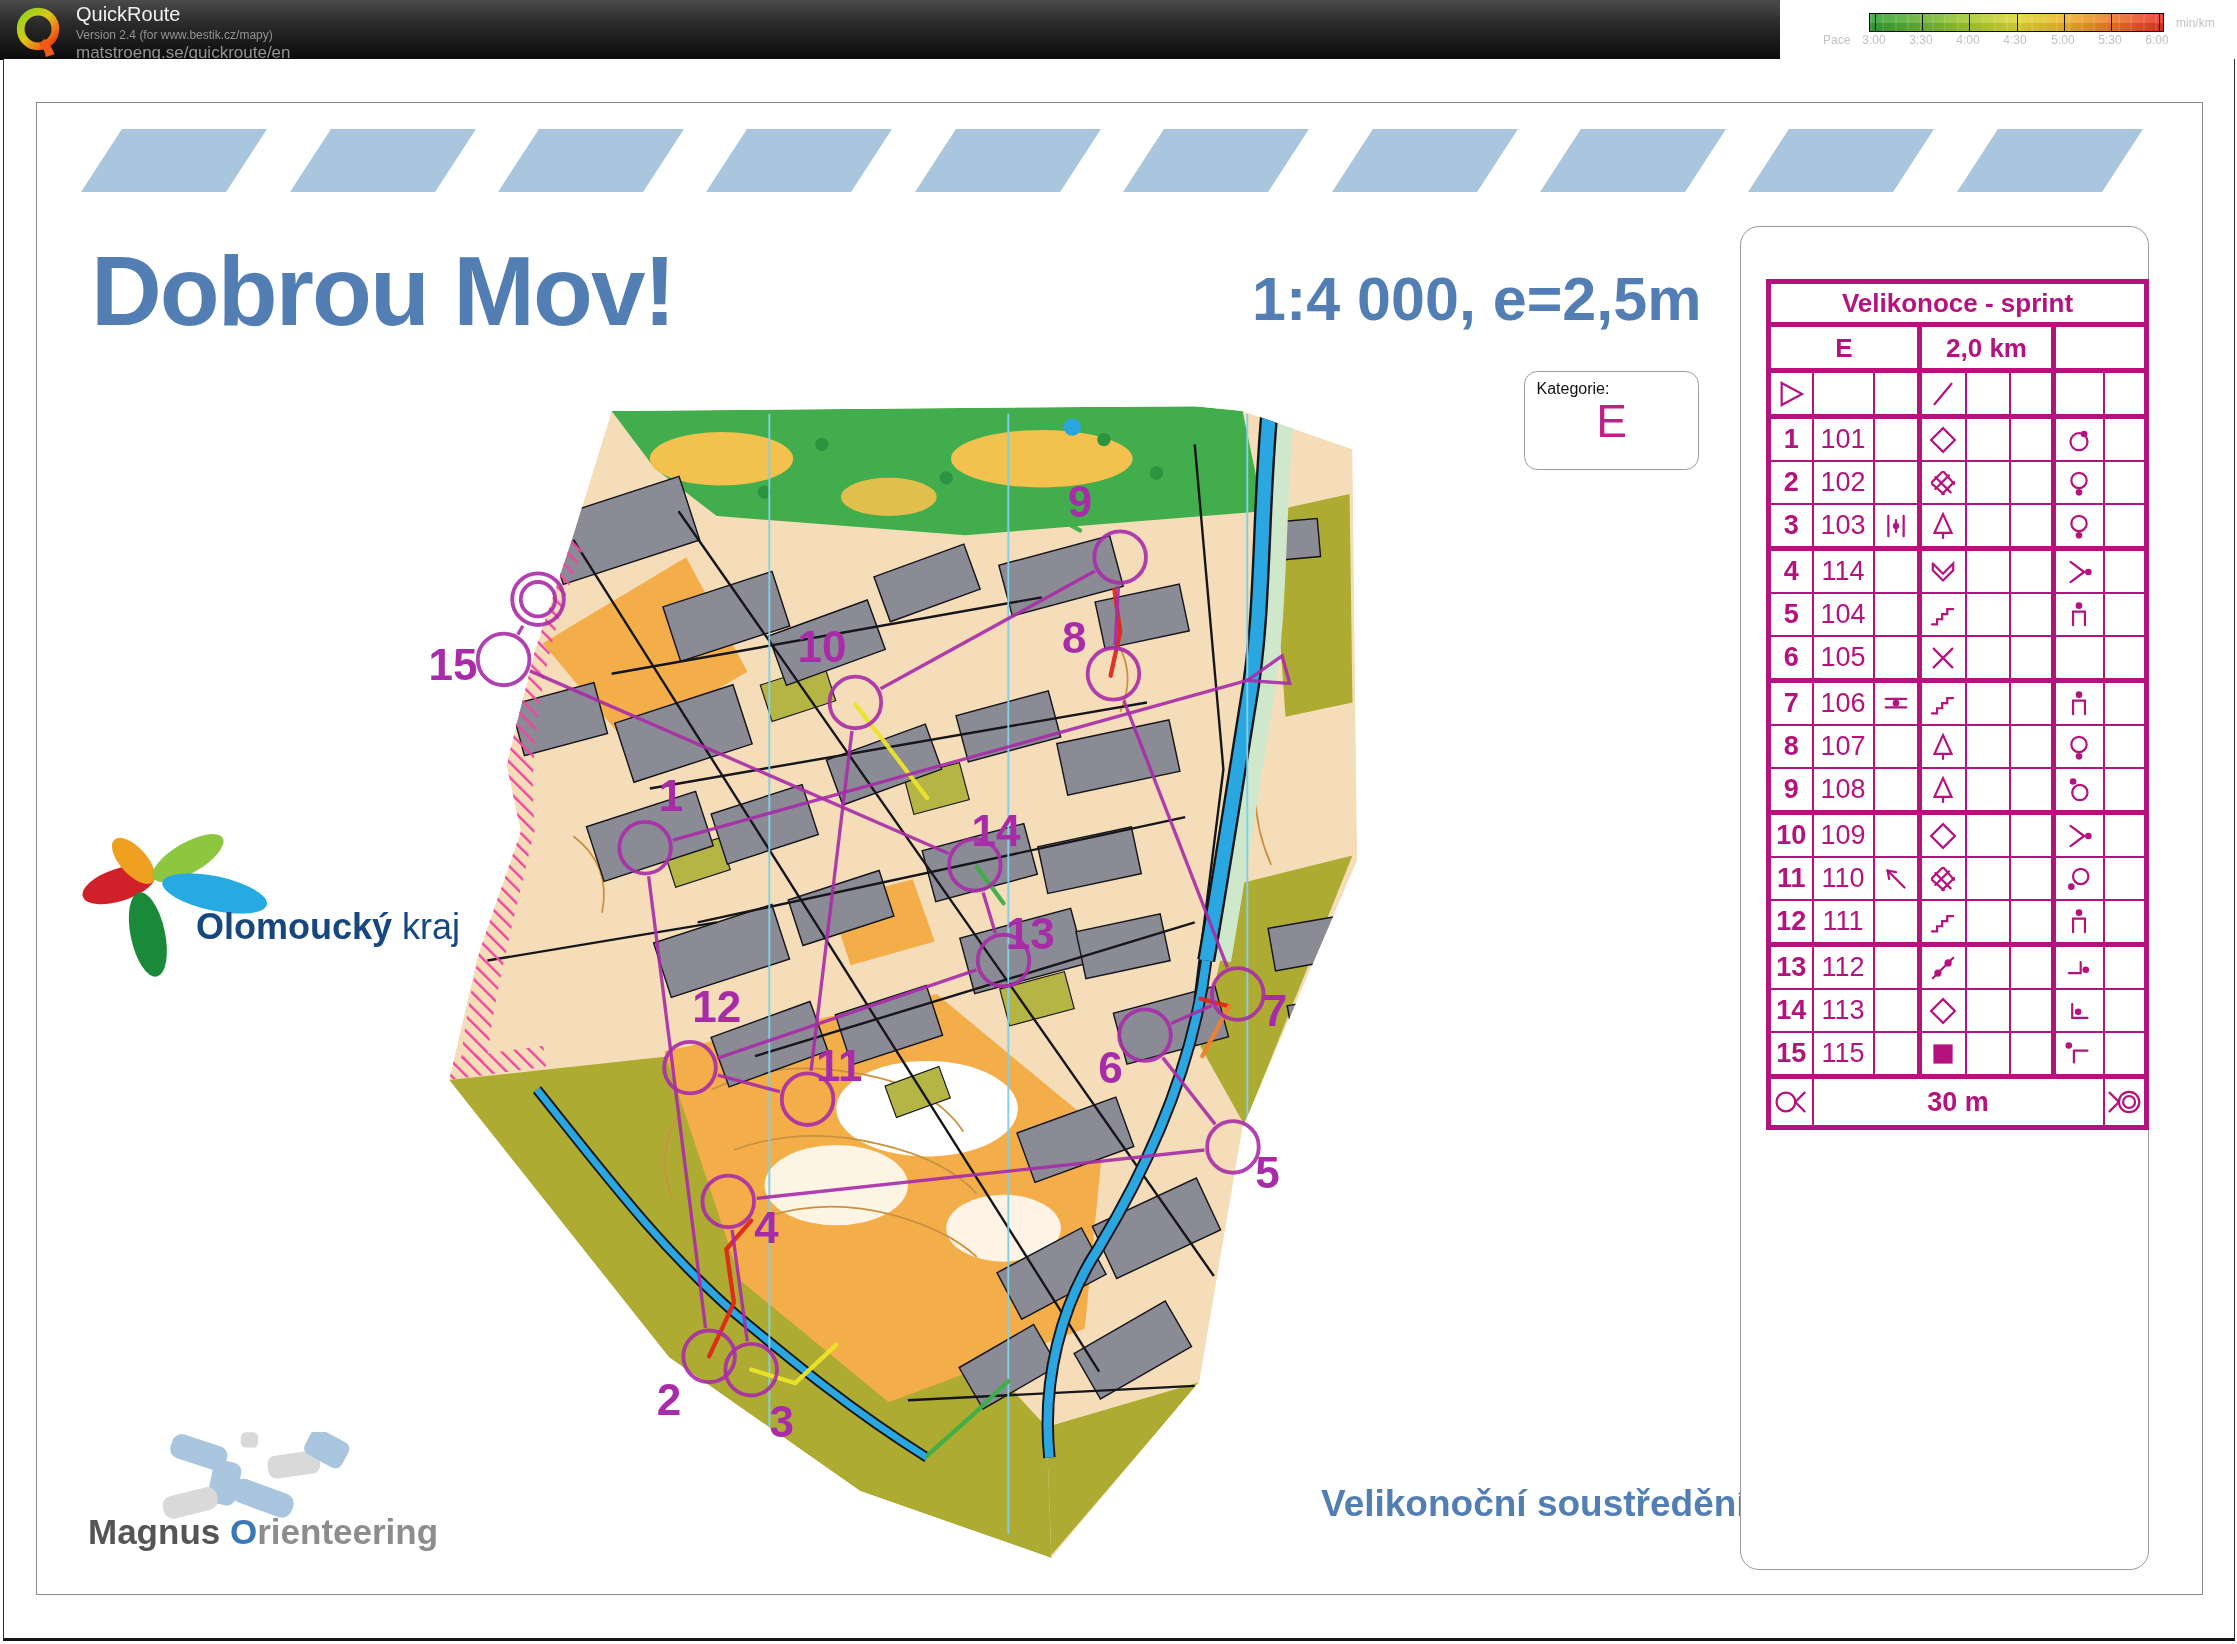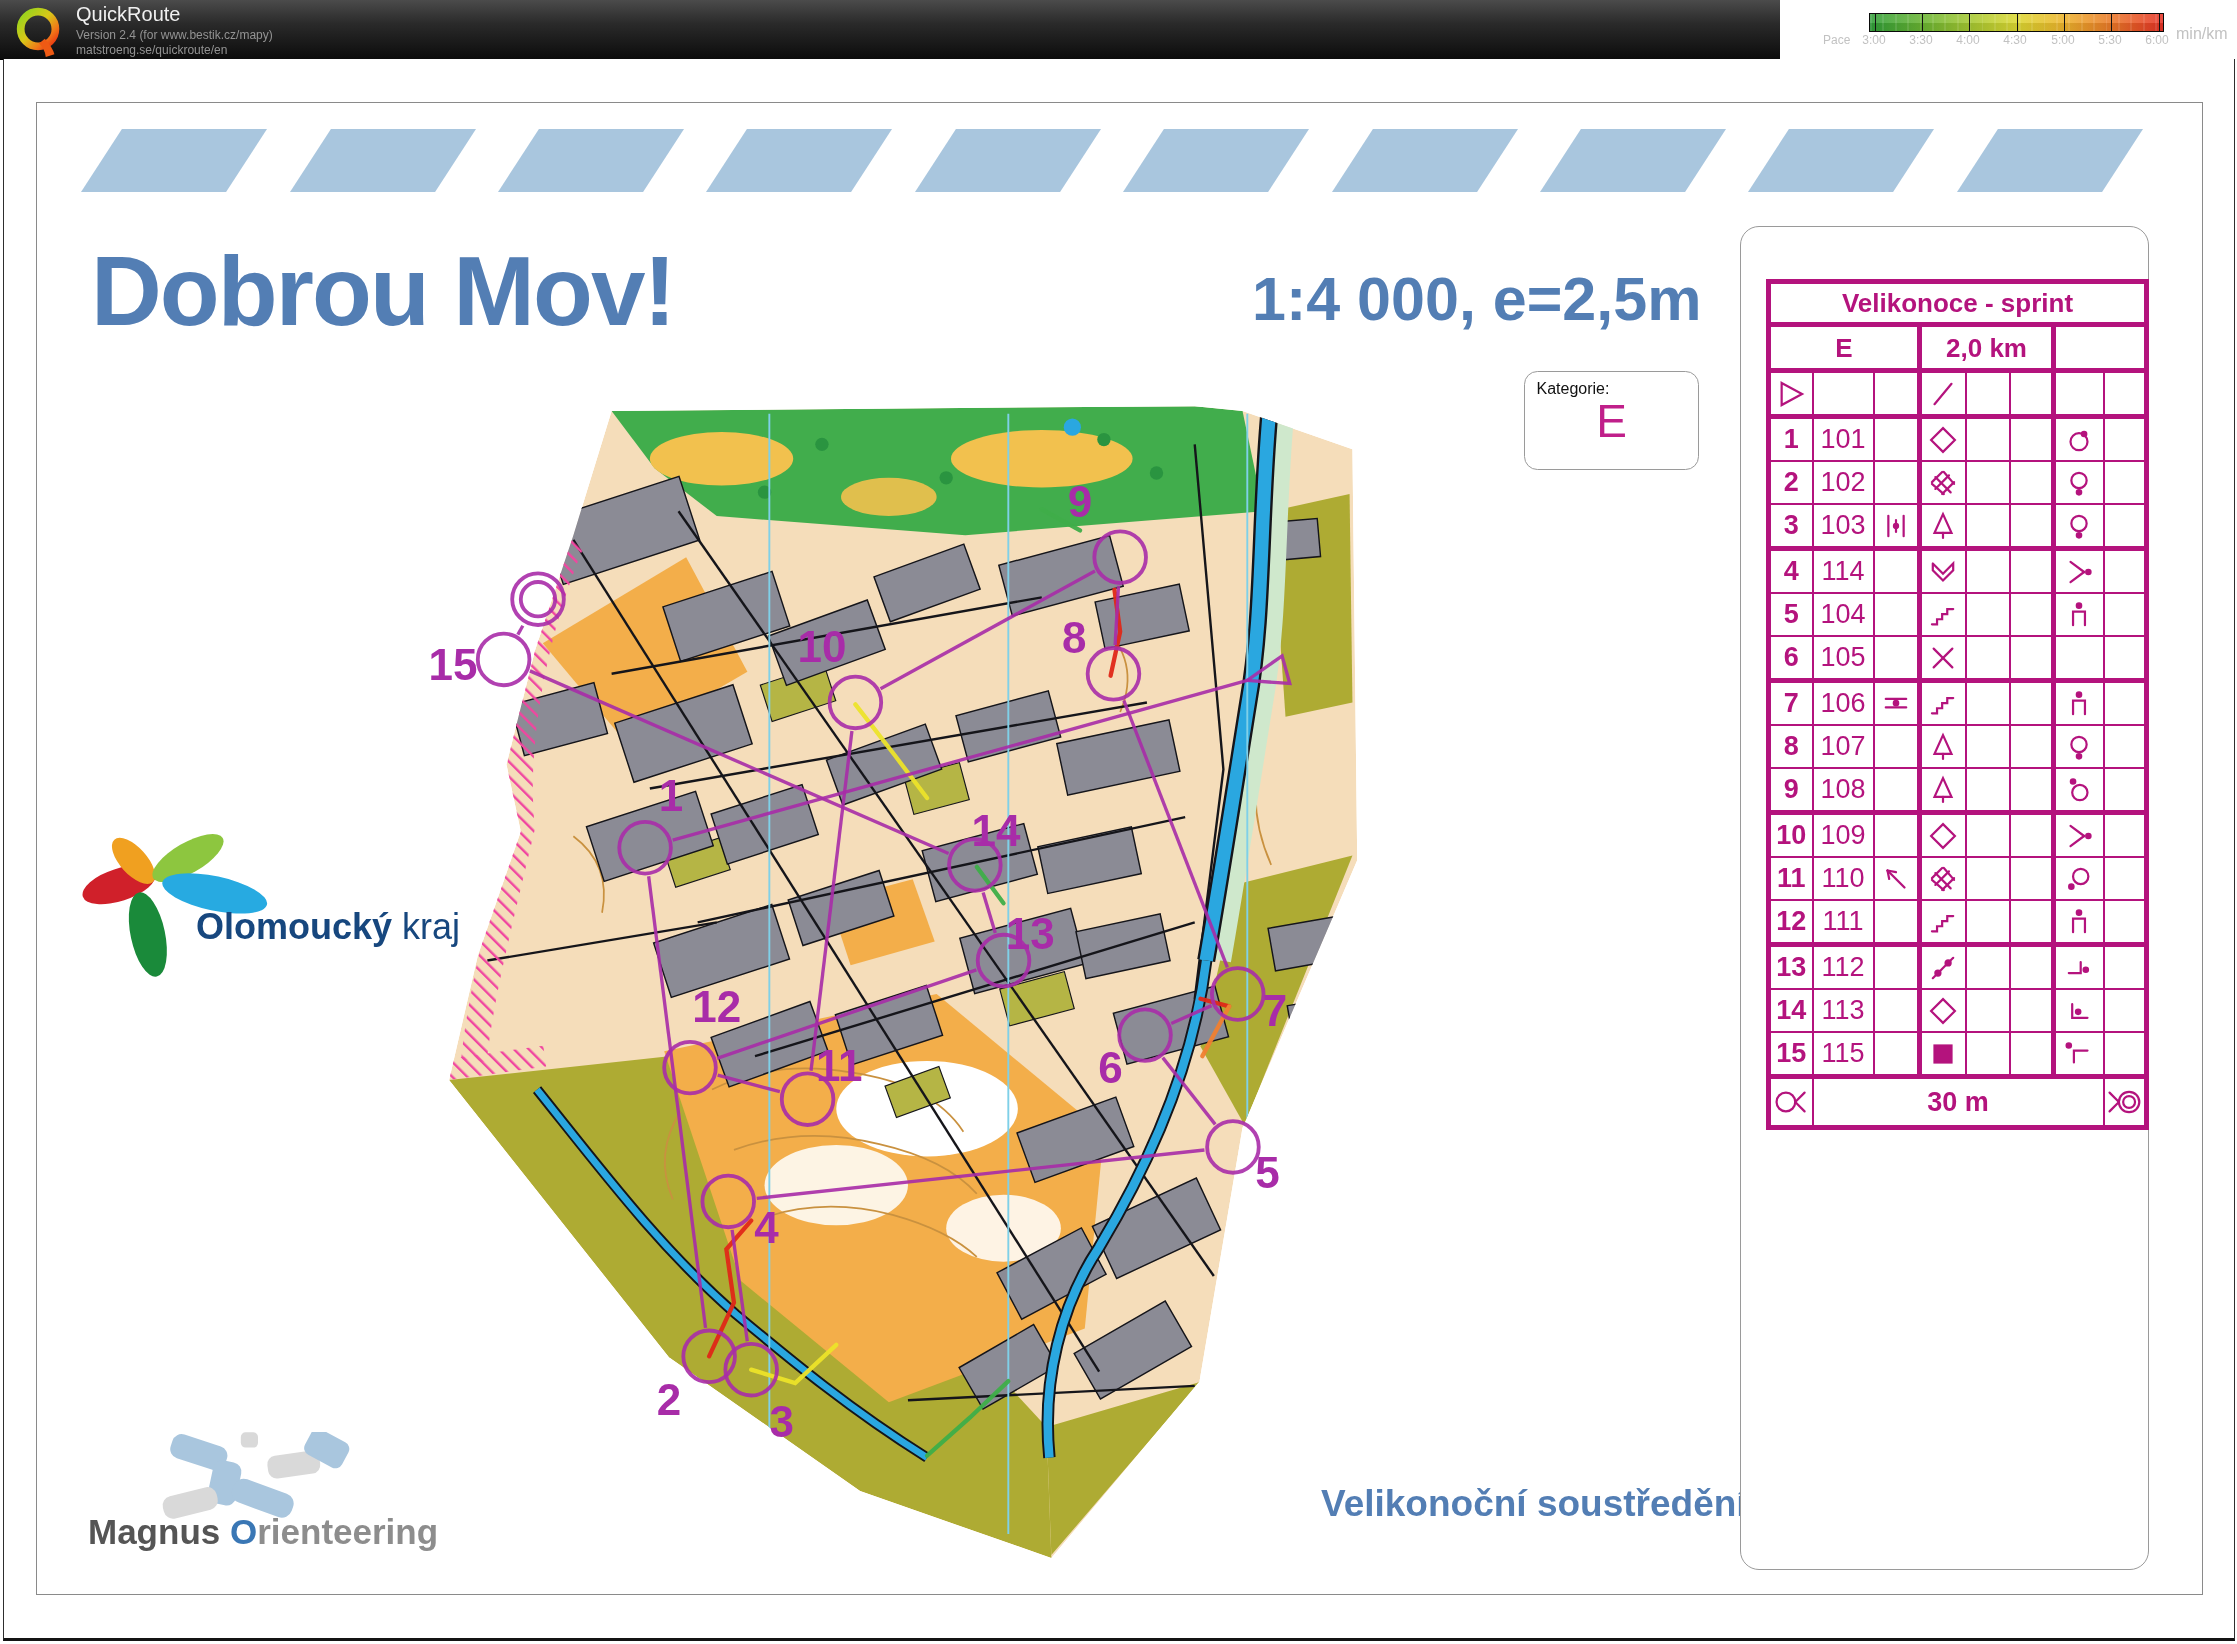--- a/index.html
+++ b/index.html
@@ -5,23 +5,23 @@
   html,body{margin:0;padding:0;background:#000;}
   .page{position:relative;width:2238px;height:1644px;background:#fff;overflow:hidden;
         font-family:"Liberation Sans",sans-serif;}
   
   .titlebar{position:absolute;left:0;top:0;width:1780px;height:59px;
             background:linear-gradient(180deg,#4b4b4b 0%,#2a2a2a 40%,#0c0c0c 100%);
             border-bottom:1px solid #000;}
   .qlogo{position:absolute;left:11.5px;top:3.8px;}
   .app-title{position:absolute;left:76px;top:2.9px;font-size:20px;color:#f0f0f0;}
   .app-sub1{position:absolute;left:76px;top:28px;font-size:12px;color:#939393;}
-  .app-sub2{position:absolute;left:76px;top:43px;font-size:12px;color:#939393;}
+  .app-sub2{position:absolute;left:76px;top:43px;font-size:17px;color:#939393;}
   .pace-name{position:absolute;top:32.5px;font-size:12px;color:#c2c2c2;}
-  .pace-unit{position:absolute;top:25px;font-size:16px;color:#c2c2c2;}
+  .pace-unit{position:absolute;top:16px;font-size:12px;color:#c2c2c2;}
   .pace-bar{position:absolute;left:1869px;top:13.4px;width:293px;height:17px;border:1px solid #0a0a0a;
             background:linear-gradient(90deg,#2f9e38 0%,#6ab432 18%,#a5c832 34%,#dcd832 50%,#edb42c 66%,#ea7a28 82%,#e63226 100%);}
   .pace-bar .check{position:absolute;inset:0;
             background:repeating-linear-gradient(90deg,rgba(255,255,255,.10) 0 1.9px,rgba(0,0,0,0) 1.9px 12.4px),
                        linear-gradient(180deg,rgba(255,255,255,.12) 0 8.6px,rgba(0,0,0,.08) 8.6px 17px);}
   .pace-tick{position:absolute;top:0;width:1px;height:17px;background:#111;}
   .pace-lbl{position:absolute;top:32.5px;font-size:12px;color:#c2c2c2;transform:translateX(-50%);}
   
   .canvas{position:absolute;left:2.9px;top:59px;width:2230px;height:1579px;background:#fff;
           border-left:1.9px solid #2e2e2e;border-right:1.9px solid #2e2e2e;border-bottom:3.8px solid #141414;}

